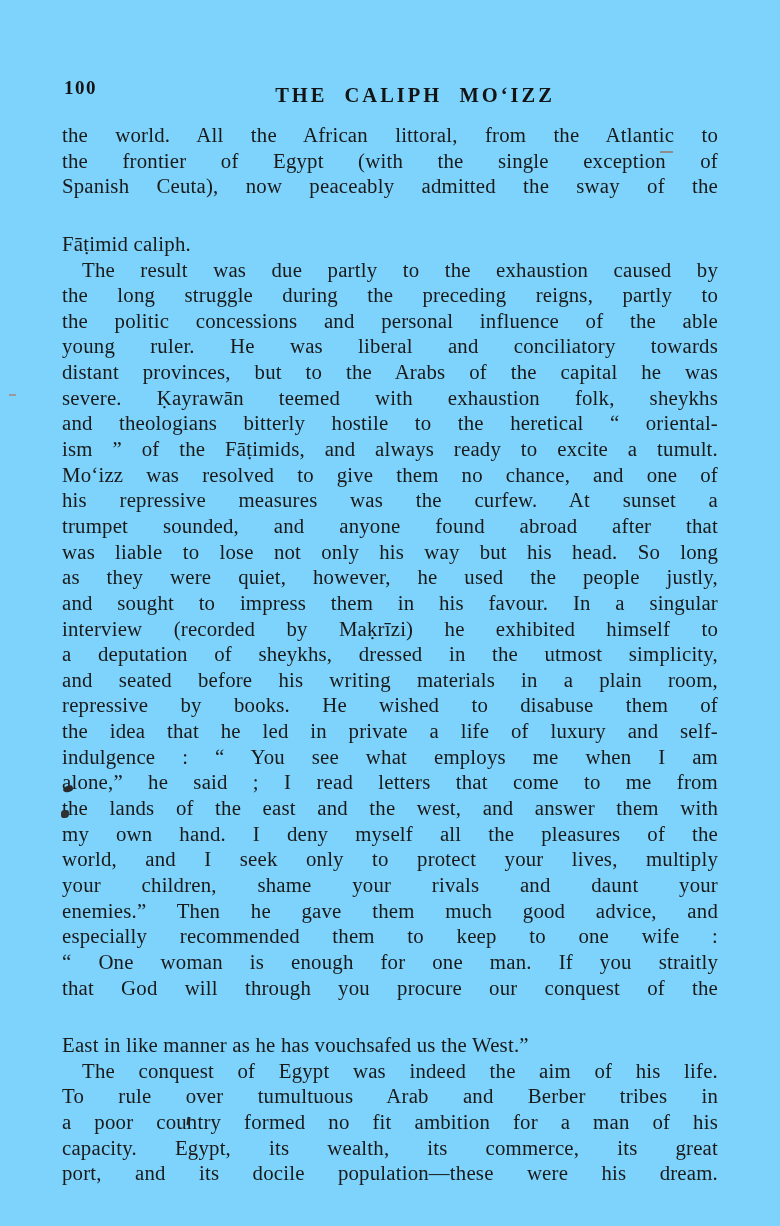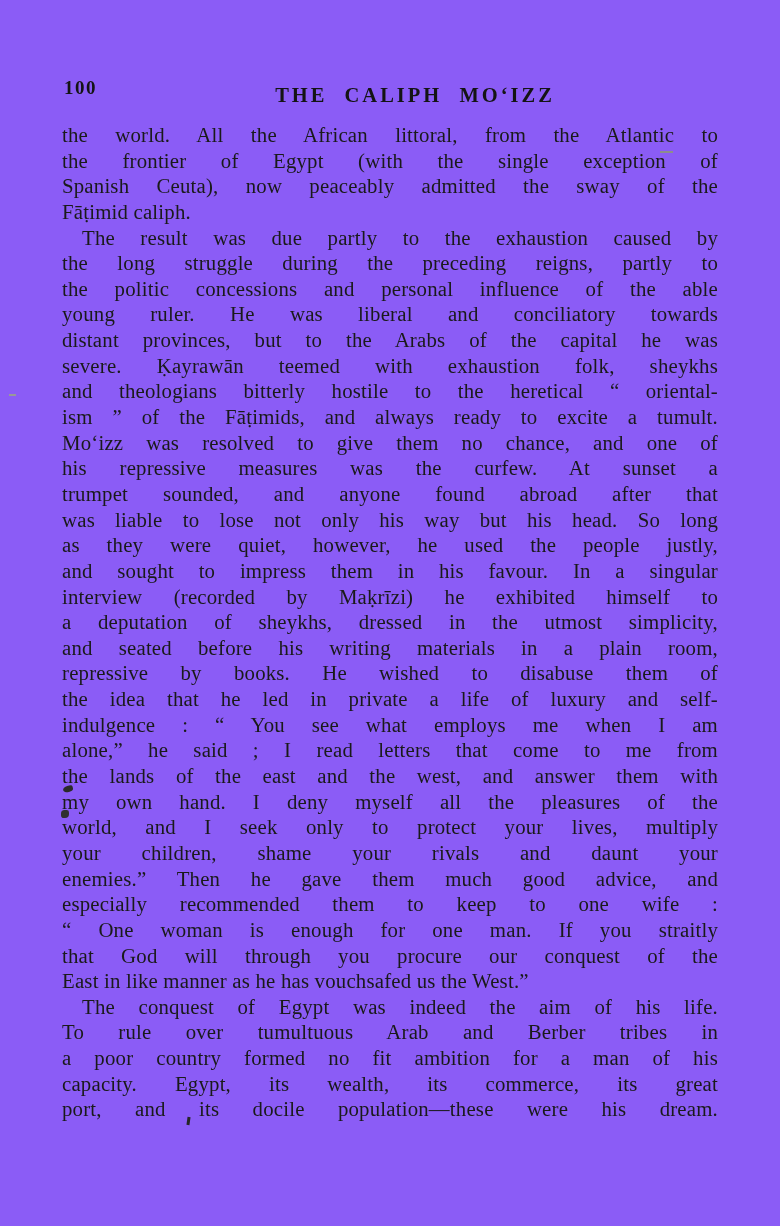--- a/index.html
+++ b/index.html
@@ -11,21 +11,21 @@
     width: 780px;
     height: 1226px;
     position: relative;
     overflow: hidden;
     font-family: "Liberation Serif", "DejaVu Serif", serif;
     color: #191919;
   }
   .page {
     position: absolute;
     inset: 0;
-    background: #8b5cf6;
+    background: #7dd3fc;
   }
   .page-number {
     position: absolute;
     left: 64px;
     top: 77px;
     font-size: 19px;
     font-weight: 700;
     letter-spacing: 1.5px;
     color: #141414;
   }
@@ -55,21 +55,21 @@
   }
   .ln {
     height: 25.65px;
     line-height: 25.65px;
     text-align: justify;
     text-align-last: justify;
     white-space: normal;
     overflow: visible;
   }
   .ln.indent { text-indent: 20px; }
-  .ln.last { text-align-last: left; }
+  .ln.last { text-align-last: left; margin-top: 32px; }
   
   .artifact { position: absolute; background: #555; }
   .a1 { left: 9px;  top: 394px;  width: 7px;  height: 2px; background: #999; }
   .a2 { left: 63px; top: 786px;  width: 10px; height: 6px; background: #2a2a2a; border-radius: 50% 30% 40% 50%; transform: rotate(-15deg); }
   .a3 { left: 61px; top: 810px;  width: 8px;  height: 8px; background: #303030; border-radius: 45% 30% 50% 35%; }
   .a4 { left: 660px; top: 151px; width: 13px; height: 2px; background: #8d8d8d; }
   .a5 { left: 187px; top: 1117px; width: 3px; height: 8px; background: #262626; transform: rotate(8deg); }
 </style>
 </head>
 <body>

